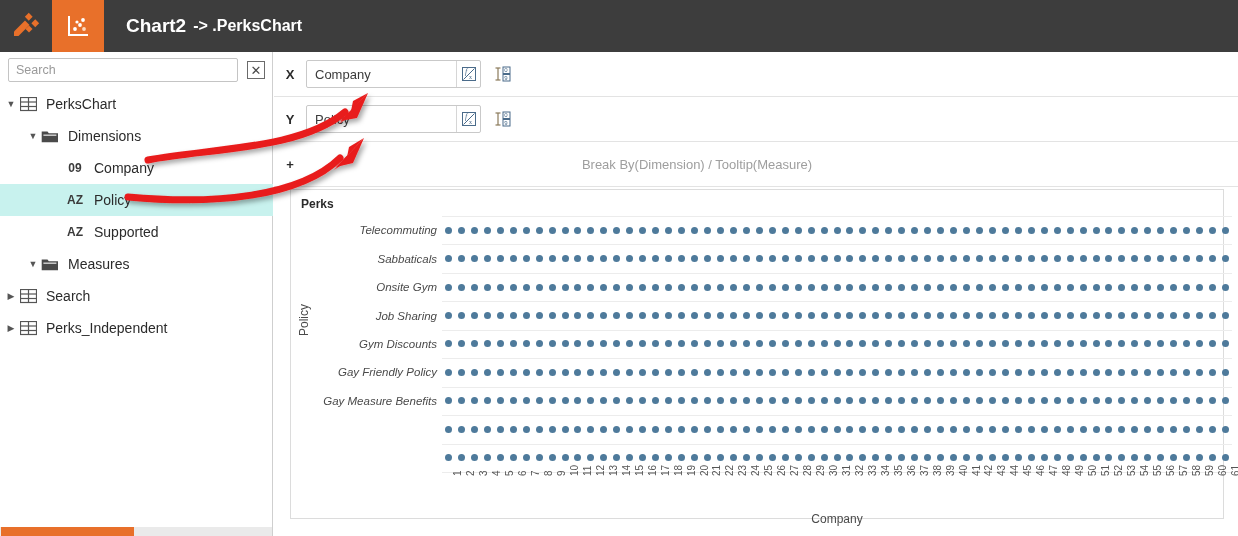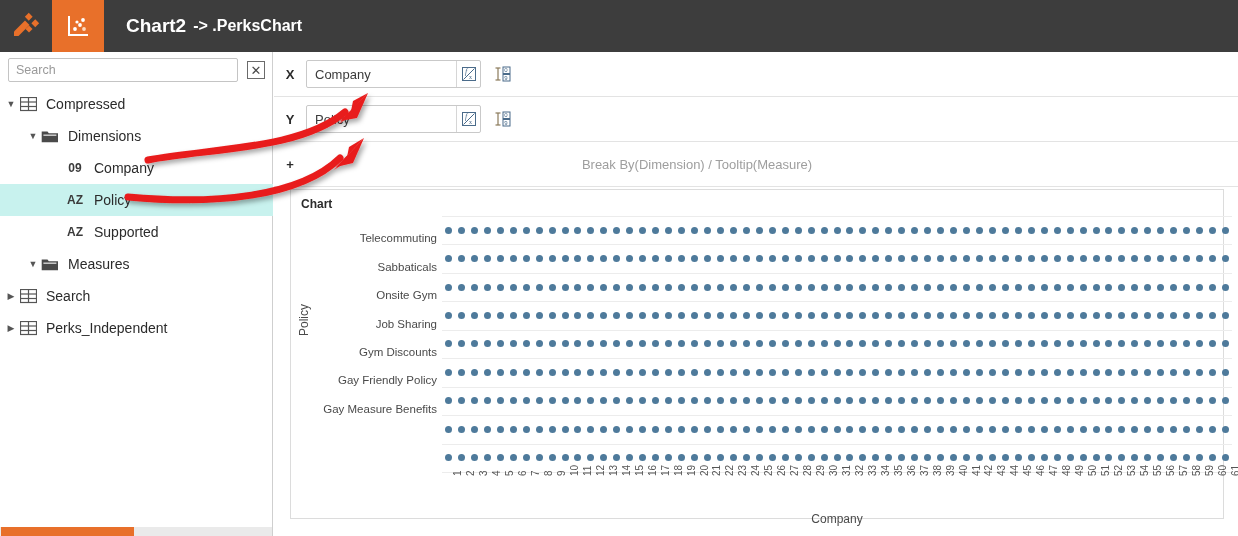--- a/index.html
+++ b/index.html
@@ -125,21 +125,21 @@
     font-size:12px; font-weight:bold; color:#2b2b2b;
   }
   #plot-wrap { position:absolute; left:0; top:26px; width:934px; height:302px; }
 
   #y-axis-title {
     position:absolute; left:6px; top:120px;
     font-size:12px; color:#4a4a4a;
     transform:rotate(-90deg); transform-origin:left top;
     white-space:nowrap;
   }
-  #y-labels { position:absolute; left:20px; top:8px; width:131px; }
+  #y-labels { position:absolute; left:20px; top:0; width:131px;font-style:italic; }
   .y-label {
     height:28.4px; display:flex; align-items:center; justify-content:flex-end;
     padding-right:5px; font-size:11.5px; color:#4a4a4a; white-space:nowrap;
   }
   #plot { position:absolute; left:151px; top:0; width:790px; height:256px; }
   .grid-line { position:absolute; left:0; width:790px; height:1px; background:#ececec; }
   .dot-row { position:absolute; left:0; width:790px; height:28.4px; }
   .dot {
     position:absolute; width:7px; height:7px; border-radius:50%;
     background:#4e7a9b; top:11px;
@@ -199,21 +199,21 @@
       <div class="tree-row" style="padding-left: 4px;">
         <div class="twisty">▼</div>
         <div class="node-icon">
           <svg width="17" height="15" viewBox="0 0 17 15">
             <rect x="0.5" y="0.5" width="16" height="13" fill="none" stroke="#555" stroke-width="1.2"></rect>
             <line x1="0.5" y1="5" x2="16.5" y2="5" stroke="#555" stroke-width="1.2"></line>
             <line x1="8.5" y1="0.5" x2="8.5" y2="13.5" stroke="#555" stroke-width="1.2"></line>
             <line x1="0.5" y1="9.5" x2="16.5" y2="9.5" stroke="#555" stroke-width="1.2"></line>
           </svg>
         </div>
-        <div class="tree-label">Compressed</div>
+        <div class="tree-label">PerksChart</div>
       </div>
       <div class="tree-row" style="padding-left: 26px;">
         <div class="twisty">▼</div>
         <div class="node-icon">
           <svg width="18" height="15" viewBox="0 0 18 15">
             <path d="M0.7,2.5 L6.5,2.5 L7.8,4.3 L17,4.3 L17,13.2 L0.7,13.2 Z" fill="#4a4a4a"></path>
             <rect x="2.4" y="5.6" width="13" height="1.1" fill="#fbfbfb"></rect>
           </svg>
         </div>
         <div class="tree-label">Dimensions</div>
@@ -326,21 +326,21 @@
       </svg>
     </div>
   </div>
 
   <div class="shelf-row" id="shelf-break">
     <div class="axis-letter">+</div>
     <div id="break-placeholder">Break By(Dimension) / Tooltip(Measure)</div>
   </div>
 
   <div id="chart-panel">
-    <div id="chart-caption">Chart</div>
+    <div id="chart-caption">Perks</div>
     <div id="plot-wrap">
       <div id="y-axis-title">Policy</div>
       <div id="y-labels">
           <div class="y-label" style="height: 28.4444px;">Telecommuting</div>
           <div class="y-label" style="height: 28.4444px;">Sabbaticals</div>
           <div class="y-label" style="height: 28.4444px; text-align: right;">Onsite Gym</div>
           <div class="y-label" style="height: 28.4444px;">Job Sharing</div>
           <div class="y-label" style="height: 28.4444px;">Gym Discounts</div>
           <div class="y-label" style="height: 28.4444px;">Gay Friendly Policy</div>
           <div class="y-label" style="height: 28.4444px;">Gay Measure Benefits</div>

